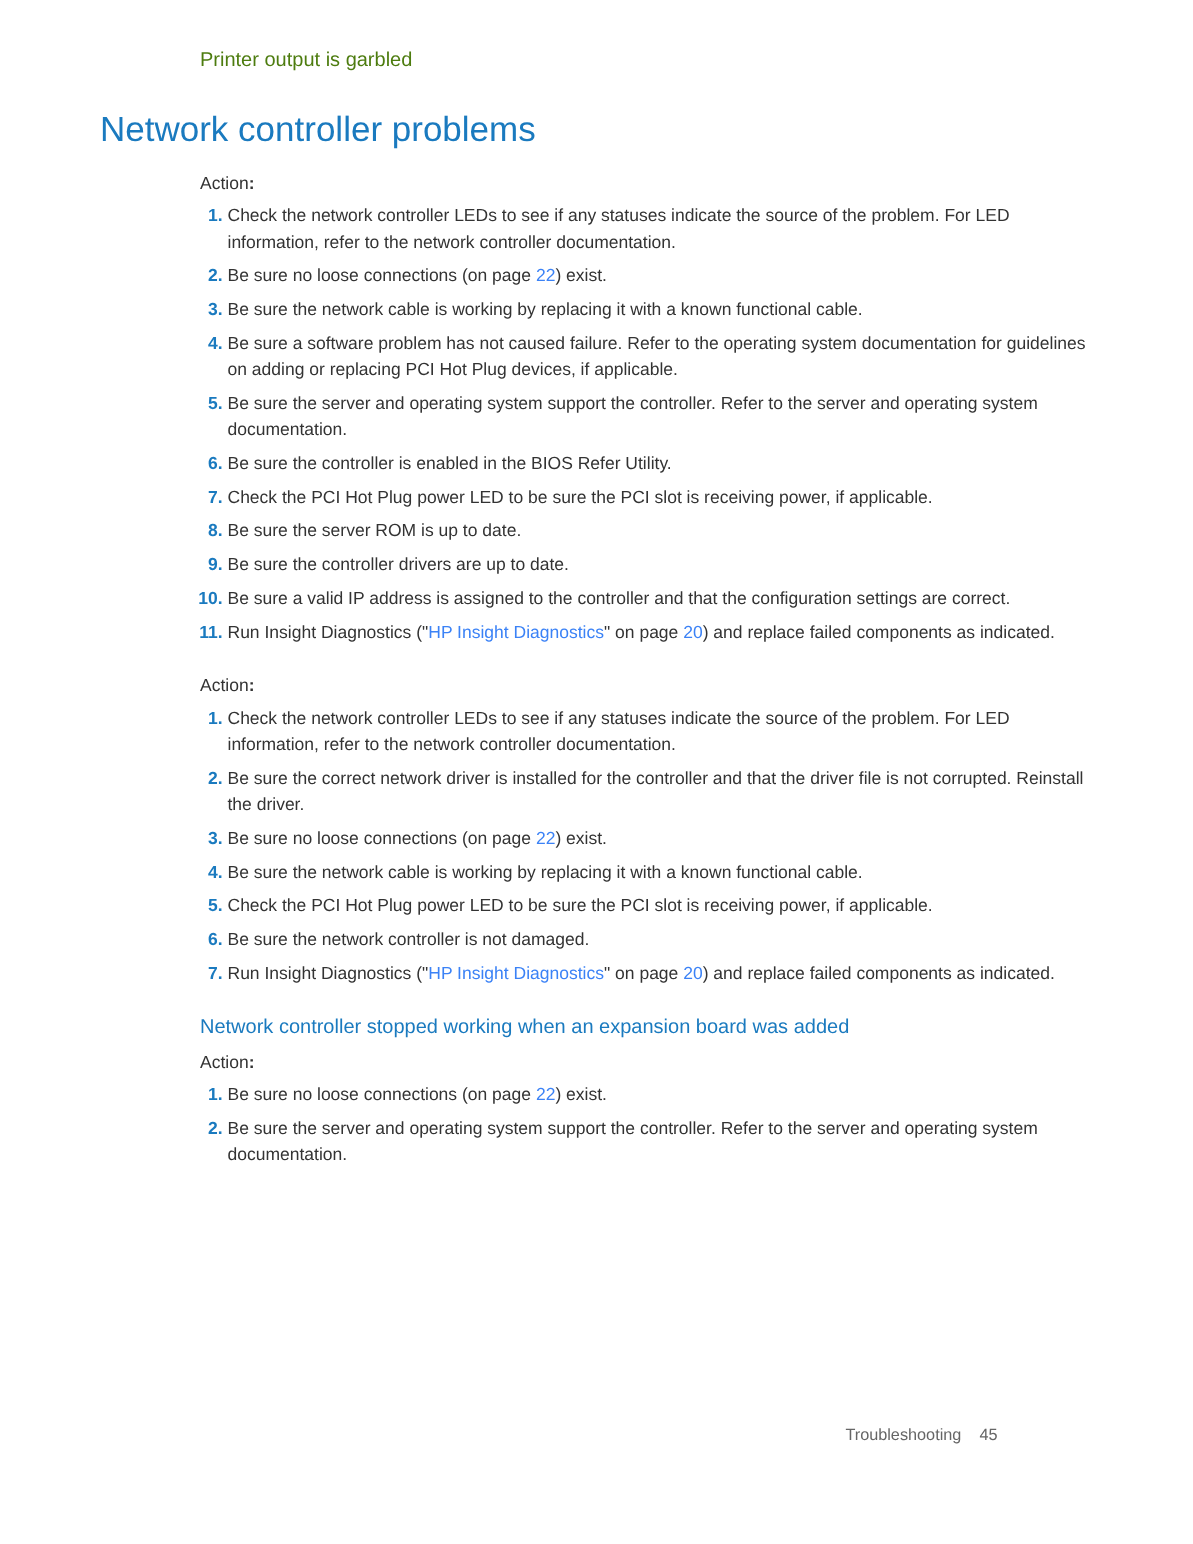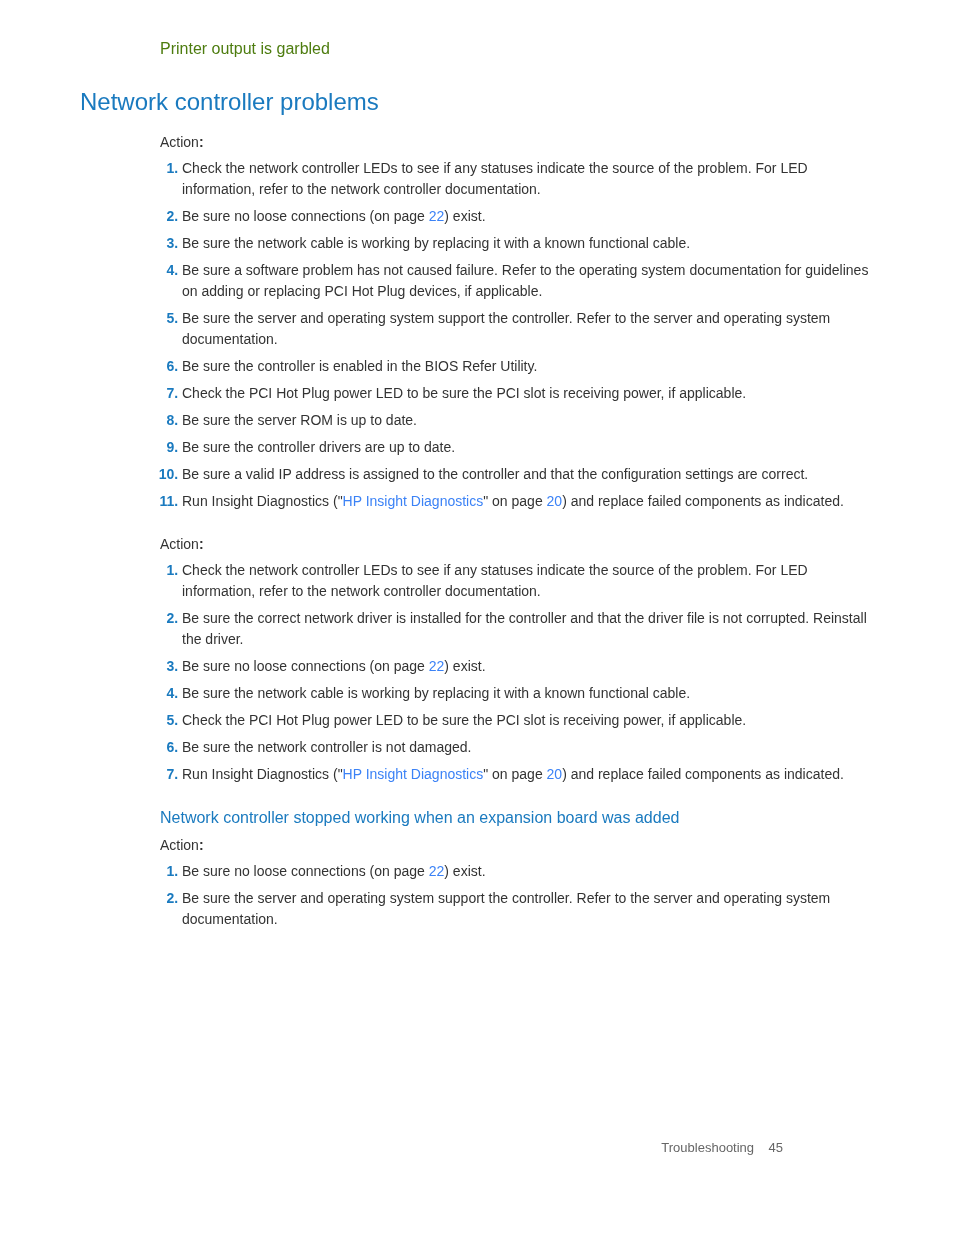--- a/index.html
+++ b/index.html
@@ -6,21 +6,21 @@
     body {
       font-family: Arial, Helvetica, sans-serif;
       font-size: 14px;
       color: #333;
       background: #fff;
       width: 954px;
       min-height: 1235px;
       padding: 40px 80px 60px 80px;
     }
     .section-title {
-      font-size: 24px;
+      font-size: 28px;
       font-weight: normal;
       color: #1a7abf;
       margin-bottom: 18px;
       margin-top: 10px;
     }
     .subsection-title {
       font-size: 16px;
       font-weight: normal;
       color: #1a7abf;
       margin-bottom: 10px;
@@ -60,21 +60,21 @@
       color: #1a7abf;
       font-weight: bold;
     }
     .link {
       color: #3b82f6;
       text-decoration: none;
     }
     .footer {
       position: absolute;
       bottom: 40px;
-      right: 91px;
+      right: 76px;
       color: #666;
       font-size: 13px;
     }
     .network-section {
       margin-top: 10px;
     }
     .main-wrapper {
       position: relative;
       min-height: 1155px;
     }

